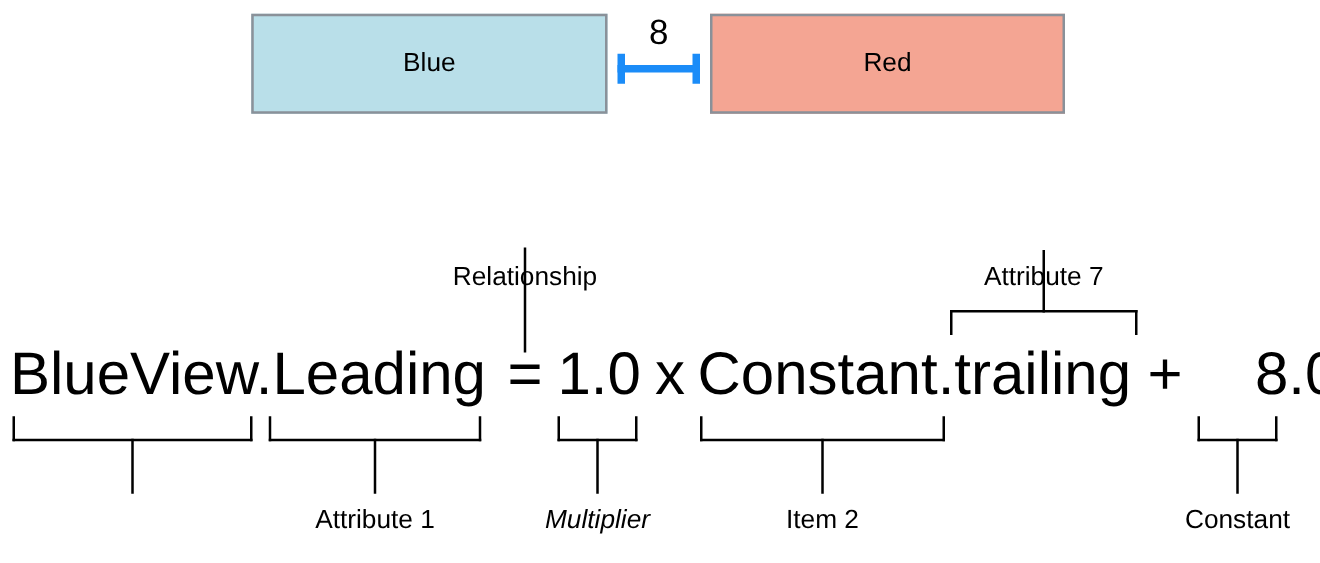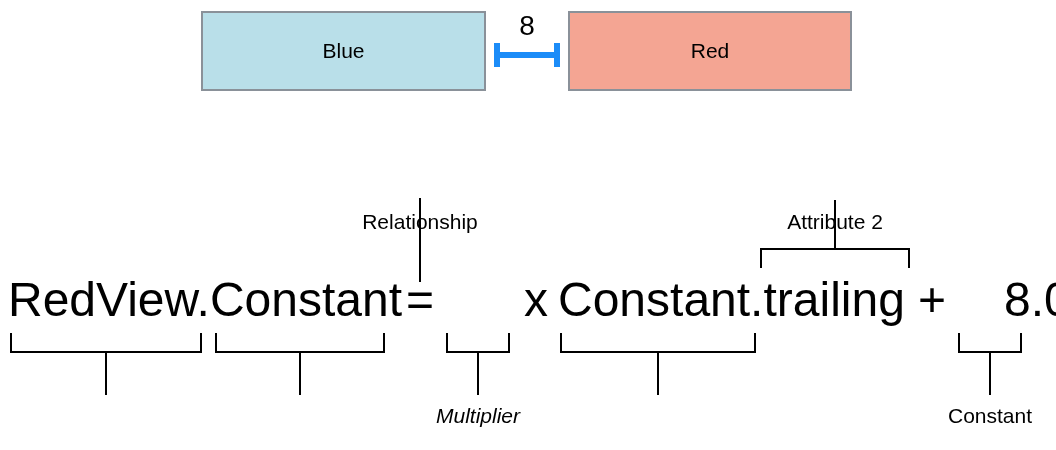--- a/index.html
+++ b/index.html
@@ -152,35 +152,38 @@
     <span>Red</span>
   </div>
 
   <div id="ibeam">
     <div class="cap left"></div>
     <div class="bar"></div>
     <div class="cap right"></div>
   </div>
   <div id="spacing-value">8</div>
 
-  <span class="eq" id="eq-item1">RedView.Constant</span>
+  <span class="eq" id="eq-item1">BlueView.Leading</span>
   <span class="eq" id="eq-rel">=</span>
+  <span class="eq" id="eq-mult">1.0</span>
   <span class="eq" id="eq-times">x</span>
   <span class="eq" id="eq-item2">Constant.trailing</span>
   <span class="eq" id="eq-plus">+</span>
   <span class="eq" id="eq-const">8.0</span>
 
   <div class="callout-label top" id="lbl-relationship">Relationship</div>
   <div class="vline" id="line-relationship"></div>
 
-  <div class="callout-label top" id="lbl-attribute2">Attribute 2</div>
+  <div class="callout-label top" id="lbl-attribute2">Attribute 7</div>
   <div class="bracket-up" id="br-attribute2"></div>
 
   <div class="bracket-down" id="br-item1"></div>
   <div class="bracket-down" id="br-attribute1"></div>
   <div class="bracket-down" id="br-multiplier"></div>
   <div class="bracket-down" id="br-item2"></div>
   <div class="bracket-down" id="br-constant"></div>
 
+  <div class="callout-label bottom" id="lbl-attribute1">Attribute 1</div>
   <div class="callout-label bottom" id="lbl-multiplier">Multiplier</div>
+  <div class="callout-label bottom" id="lbl-item2">Item 2</div>
   <div class="callout-label bottom" id="lbl-constant">Constant</div>
 
 </div>
 
 </body></html>

